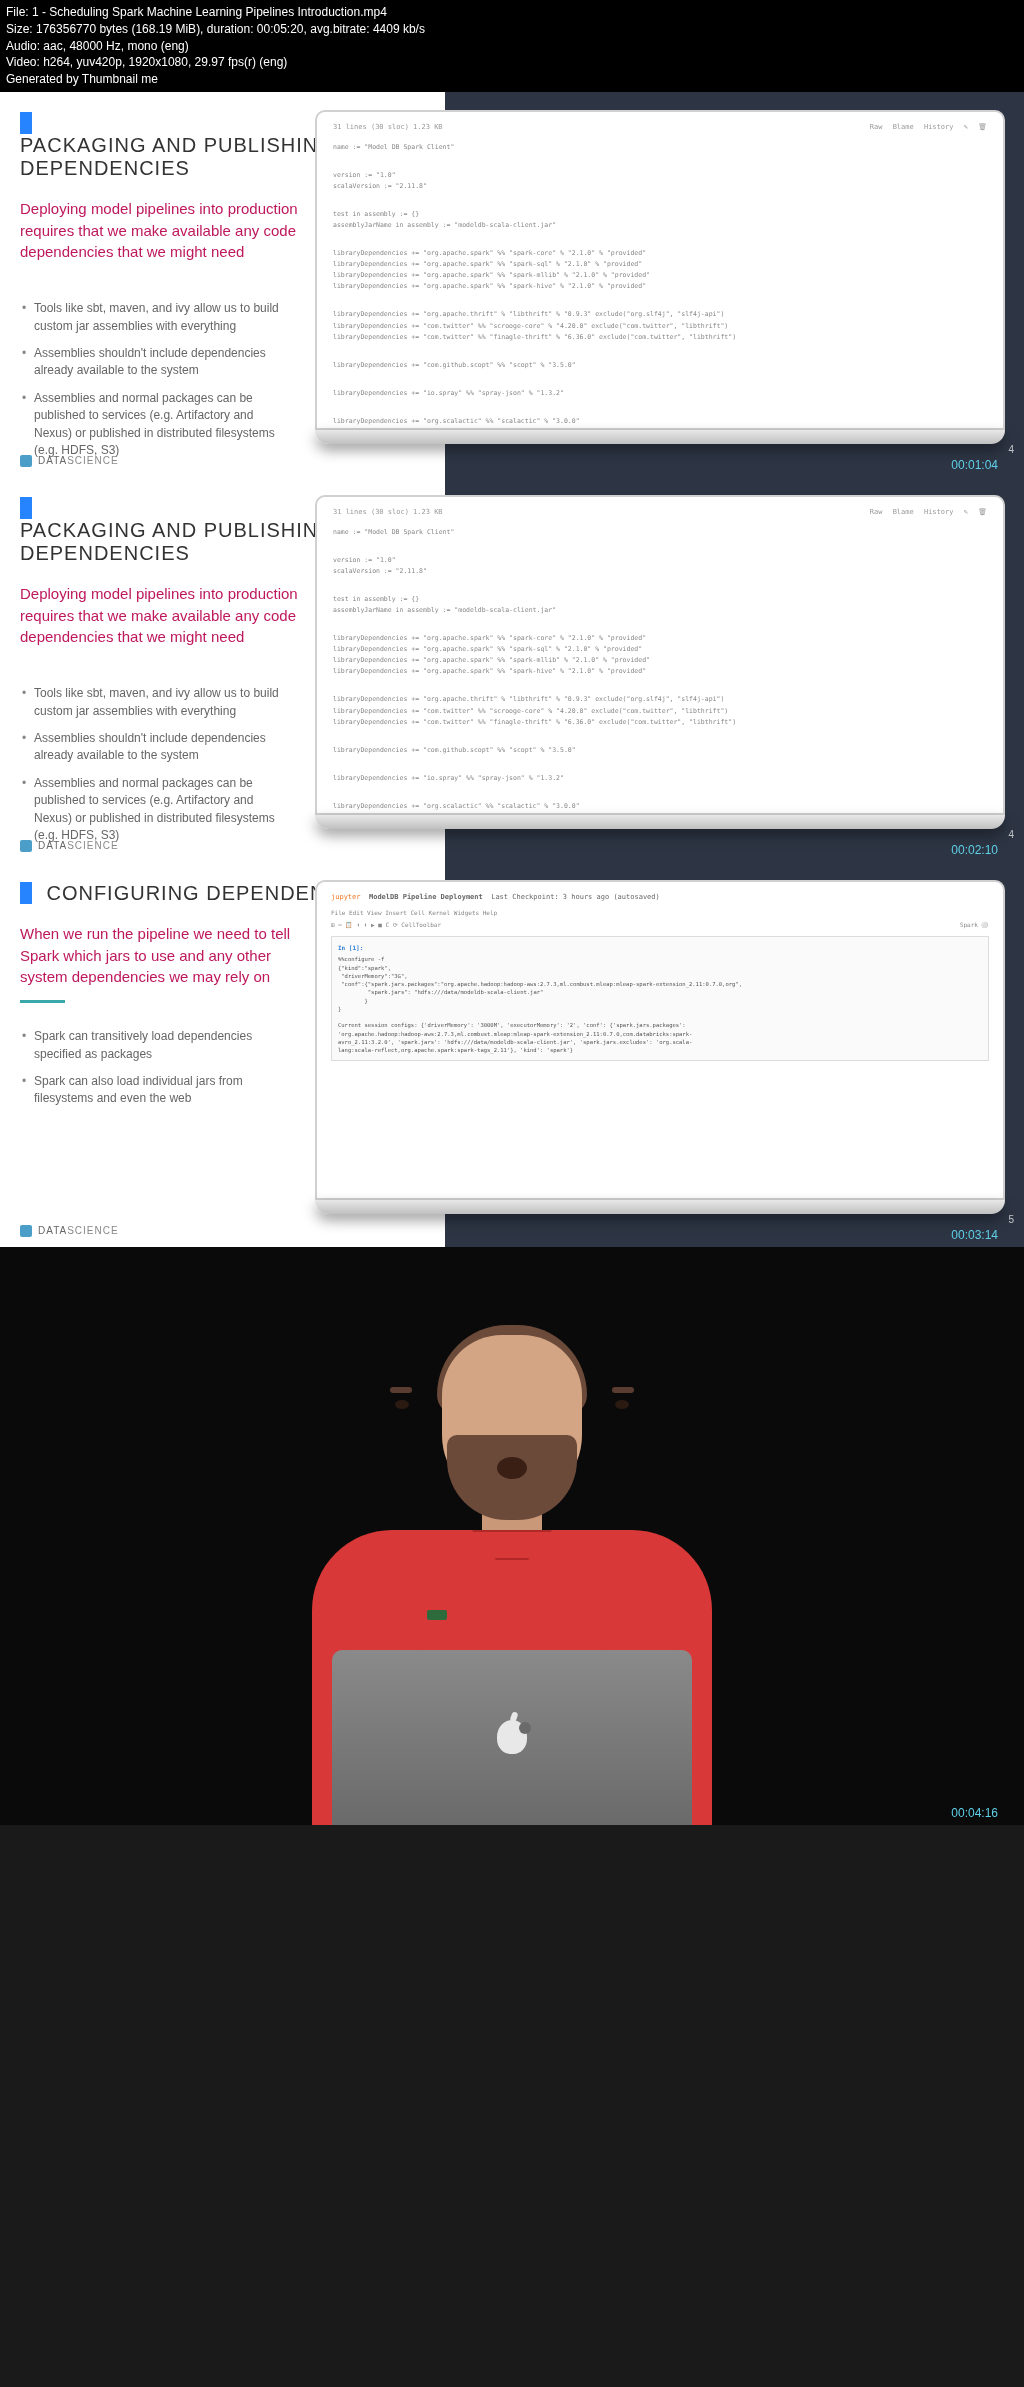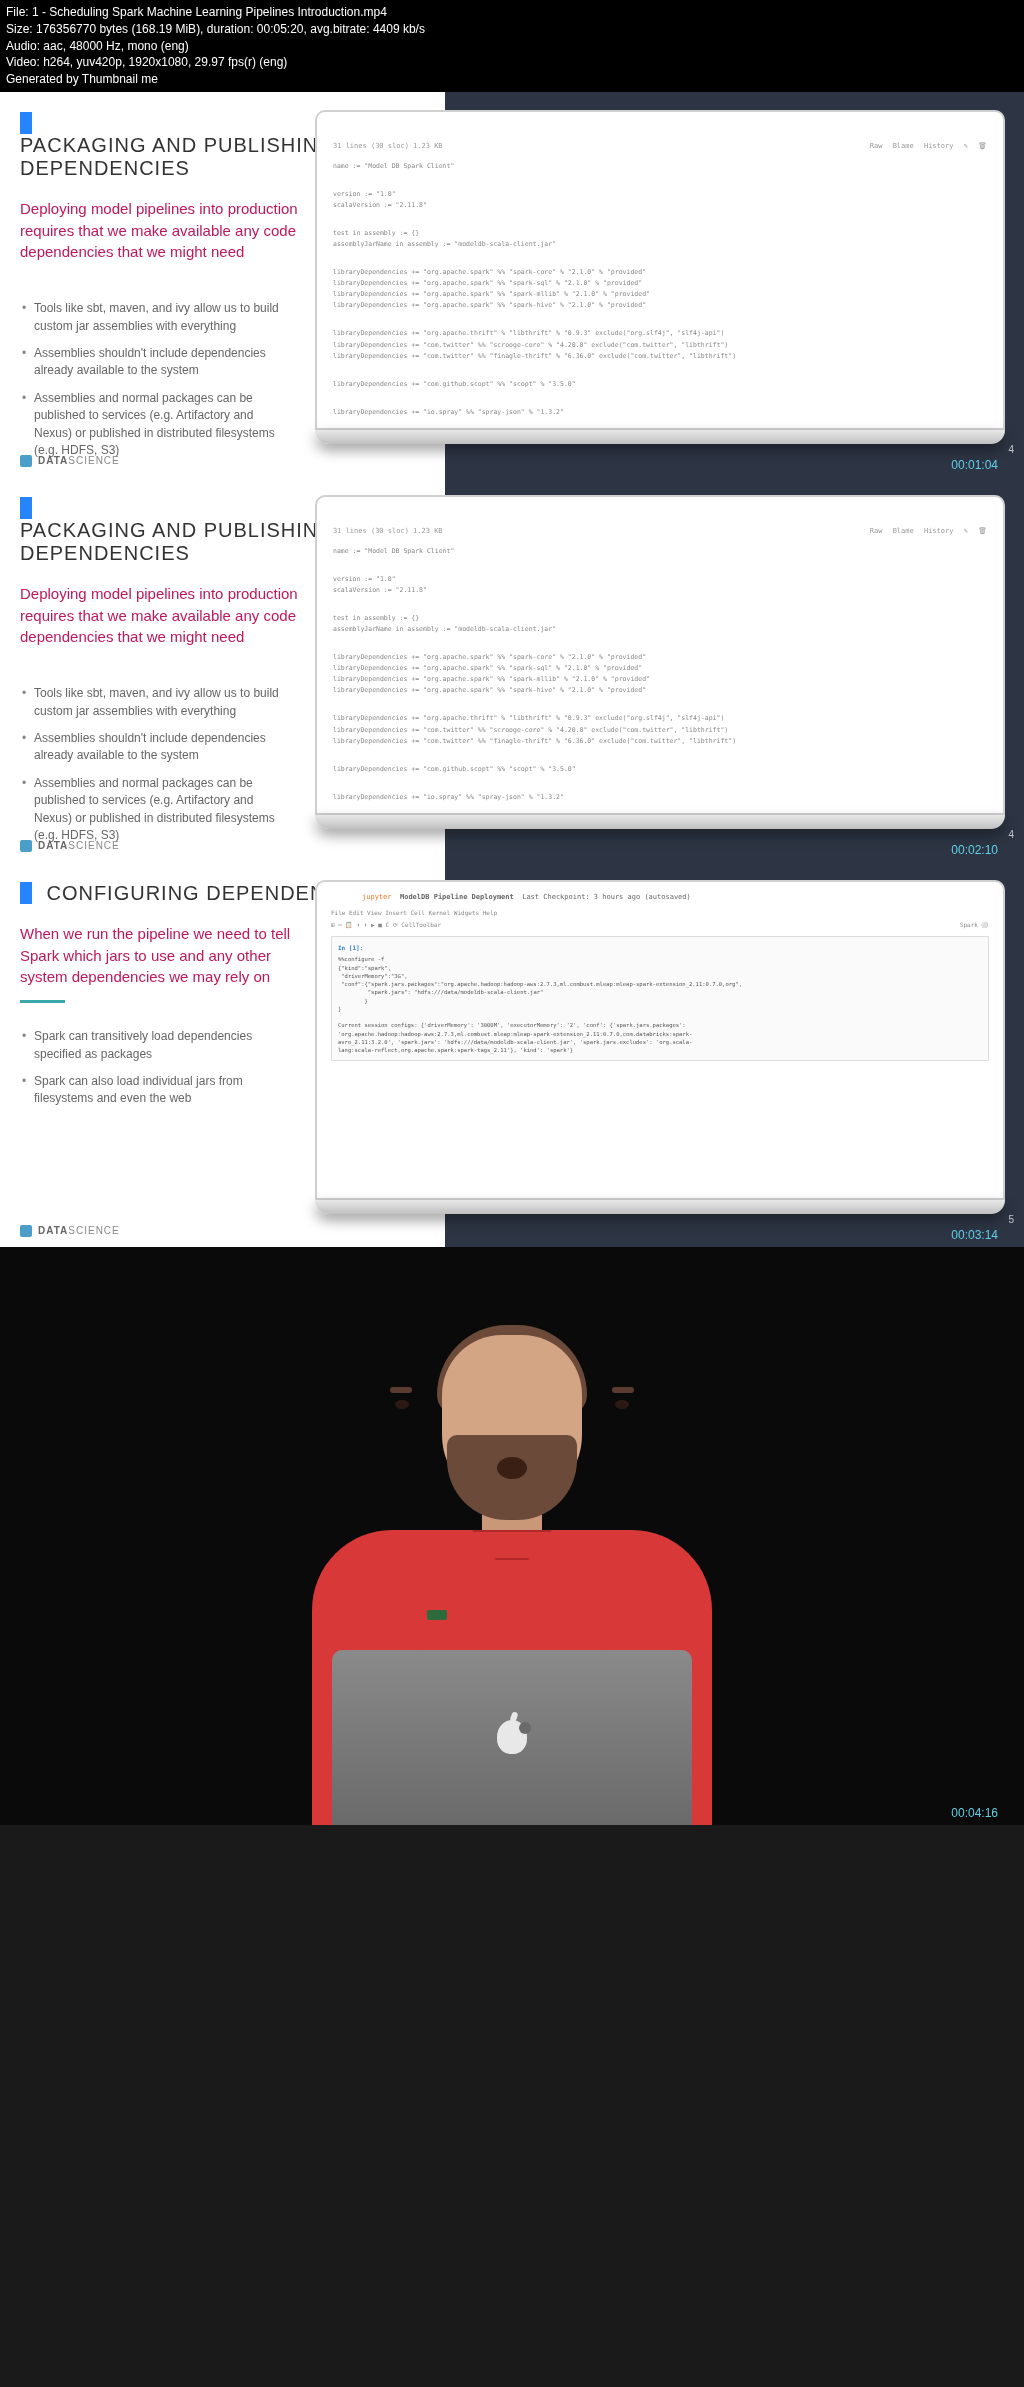--- a/index.html
+++ b/index.html
@@ -11,29 +11,29 @@
 .blue-bar { width: 12px; height: 22px; background: #2684ff; display: inline-block; vertical-align: middle; margin-right: 10px; }
 .slide-title { font-size: 20px; font-weight: 400; color: #333; letter-spacing: 1px; display: inline-block; vertical-align: middle; }
 .title-row { margin-bottom: 18px; }
 .intro-text { font-size: 15px; color: #be185d; line-height: 1.45; margin-bottom: 12px; max-width: 280px; }
 .teal-underline { width: 45px; height: 3px; background: #3aa8a8; margin-bottom: 25px; }
 .bullets { list-style: none; }
 .bullets li { font-size: 12px; color: #666; line-height: 1.45; margin-bottom: 10px; padding-left: 14px; position: relative; max-width: 260px; }
 .bullets li::before { content: "•"; position: absolute; left: 2px; color: #888; }
 .ds-logo { position: absolute; bottom: 10px; left: 20px; font-size: 10px; color: #888; letter-spacing: 1px; }
 .ds-logo .cube { display: inline-block; width: 12px; height: 12px; background: #4a9ec7; margin-right: 6px; vertical-align: middle; border-radius: 2px; }
-.ds-logo b { color: #666; font-weight: bold; }
+.ds-logo b { color: #666; font-weight: normal; }
 .laptop { position: absolute; left: -130px; top: 18px; width: 690px; height: 340px; }
-.laptop-screen { background: #fff; border: 2px solid #d0d0d0; border-radius: 10px 10px 0 0; padding: 29px 16px; height: 320px; font-size: 6.5px; color: #888; line-height: 1.7; font-family: monospace; overflow: hidden; }
+.laptop-screen { background: #fff; border: 2px solid #d0d0d0; border-radius: 10px 10px 0 0; padding: 10px 16px; height: 320px; font-size: 6.5px; color: #888; line-height: 1.7; font-family: monospace; overflow: hidden; }
 .laptop-base { height: 14px; background: linear-gradient(#e8e8e8, #c0c0c0); border-radius: 0 0 18px 18px; box-shadow: 0 6px 14px rgba(0,0,0,0.4); }
 .screen-topbar { display: flex; justify-content: space-between; font-size: 7px; color: #999; margin-bottom: 8px; }
 .screen-topbar .btns span { margin-left: 6px; }
 .code-line { white-space: nowrap; }
 .code-line.spaced { margin-top: 6px; }
-.jupyter-header { font-size: 7px; color: #666; margin-bottom: 4px; margin-left: 31px; }
+.jupyter-header { font-size: 7px; color: #666; margin-bottom: 4px; }
 .jupyter-menu { font-size: 6px; color: #888; margin-bottom: 2px; }
 .jupyter-cell { border: 1px solid #ddd; padding: 6px; font-size: 6px; color: #555; line-height: 1.5; margin-top: 6px; background: #fafafa; }
 .jupyter-cell .in-label { color: #2d7dd2; font-weight: bold; }
 .slide-num { position: absolute; bottom: 22px; right: 10px; color: #fff; font-size: 10px; opacity: 0.7; }
 .timestamp { position: absolute; bottom: 5px; right: 26px; color: #5fd0e8; font-size: 12px; }
 .video-frame { height: 578px; background: #0a0a0a; position: relative; display: flex; align-items: flex-end; justify-content: center; overflow: hidden; }
 .person { position: relative; width: 420px; height: 520px; }
 .head { width: 140px; height: 170px; background: #d4a584; border-radius: 60px 60px 70px 70px; position: absolute; left: 50%; transform: translateX(-50%); top: 30px; }
 .hair { width: 150px; height: 90px; background: #6b4a3a; border-radius: 70px 70px 20px 20px; position: absolute; left: 50%; transform: translateX(-50%); top: 20px; }
 .beard { width: 130px; height: 85px; background: #6b4a3a; border-radius: 10px 10px 60px 60px; position: absolute; left: 50%; transform: translateX(-50%); top: 130px; }

